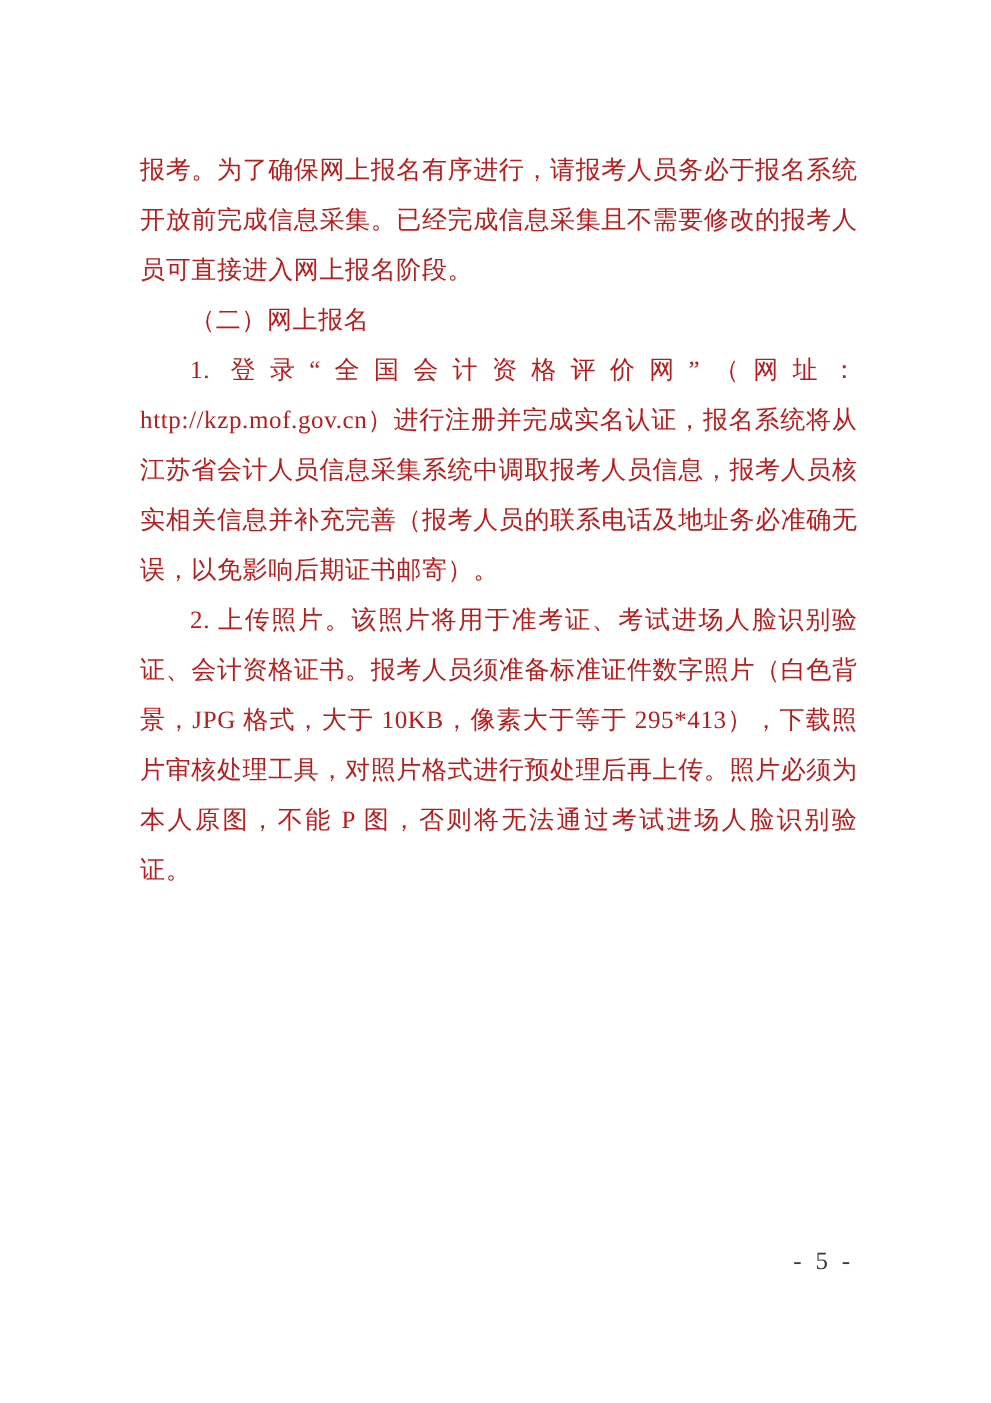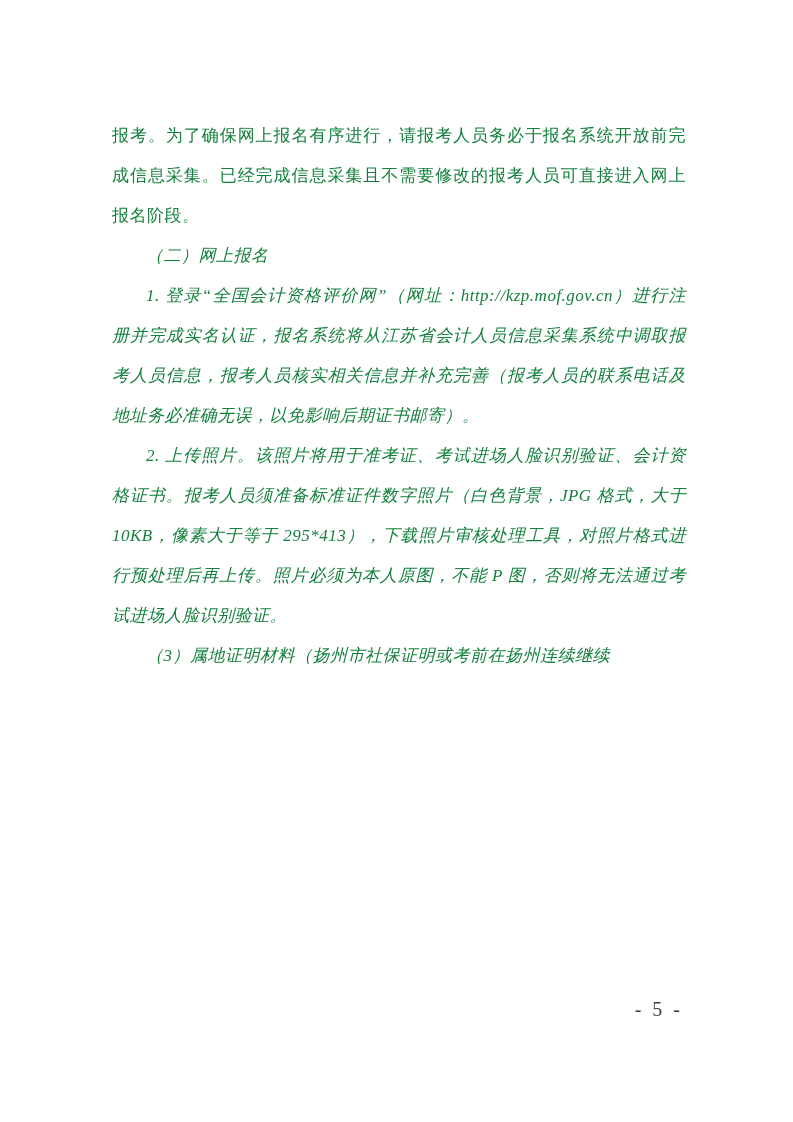--- a/index.html
+++ b/index.html
@@ -14,49 +14,47 @@
       background: #ffffff;
       font-family: "Liberation Serif", "DejaVu Serif", serif;
       overflow: hidden;
       box-sizing: border-box;
     }
     .content {
       position: absolute;
       left: 112px;
       top: 116px;
       width: 574px;
-      font-size: 17px;
+      font-size: 20px;
       line-height: 40px;
-      color: #15803d;
+      color: #b91c1c;
       text-align: justify;
       letter-spacing: 0.5px;
     }
     .para {
       margin: 0;
       padding: 0;
     }
     .indent {
       text-indent: 2em;
-      font-style: italic;
     }
     .page-number {
       position: absolute;
       top: 998px;
       right: 110px;
       font-size: 20px;
       color: #3c3c3c;
       letter-spacing: 3px;
       font-family: "Liberation Serif", "DejaVu Serif", serif;
     }
   </style>
 </head>
 <body>
 
 <div class="page">
   <div class="content">
     <p class="para">报考。为了确保网上报名有序进行，请报考人员务必于报名系统开放前完成信息采集。已经完成信息采集且不需要修改的报考人员可直接进入网上报名阶段。</p>
     <p class="para indent">（二）网上报名</p>
     <p class="para indent">1. 登录“全国会计资格评价网”（网址：http://kzp.mof.gov.cn）进行注册并完成实名认证，报名系统将从江苏省会计人员信息采集系统中调取报考人员信息，报考人员核实相关信息并补充完善（报考人员的联系电话及地址务必准确无误，以免影响后期证书邮寄）。</p>
     <p class="para indent">2. 上传照片。该照片将用于准考证、考试进场人脸识别验证、会计资格证书。报考人员须准备标准证件数字照片（白色背景，JPG 格式，大于 10KB，像素大于等于 295*413），下载照片审核处理工具，对照片格式进行预处理后再上传。照片必须为本人原图，不能 P 图，否则将无法通过考试进场人脸识别验证。</p>
-    <p class="para indent">（3）属地证明材料（扬州市社保证明或考前在扬州连续继续</p>
   </div>
   <div class="page-number">- 5 -</div>
 </div>
 
 </body></html>

